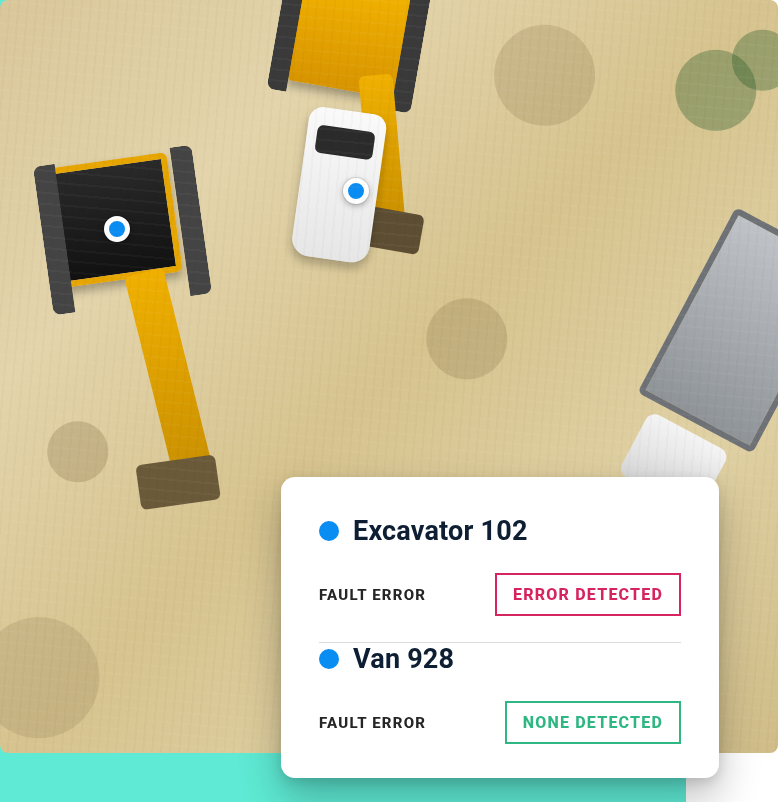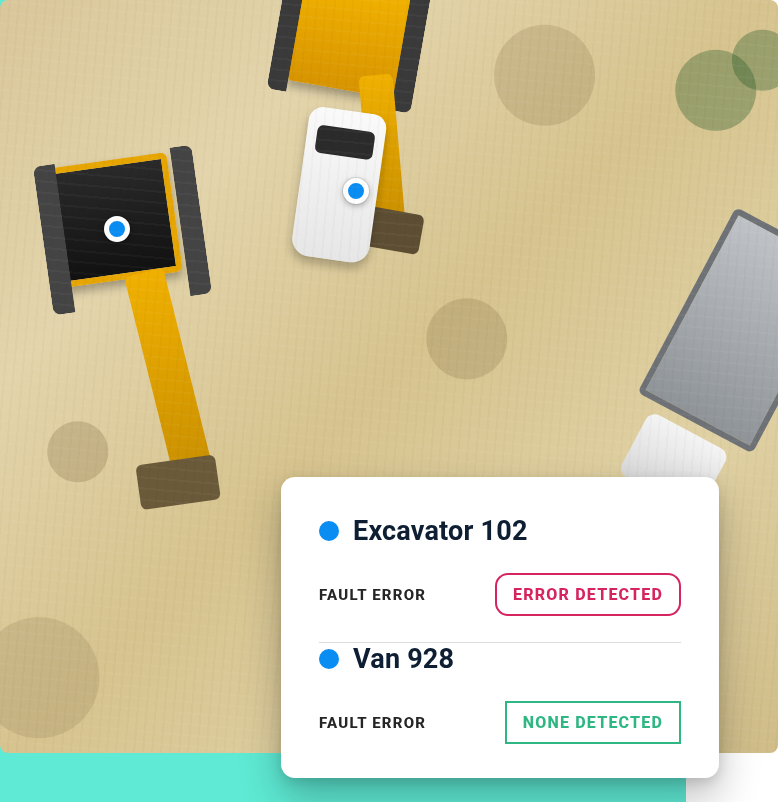--- a/index.html
+++ b/index.html
@@ -210,21 +210,21 @@
     color: #262626;
   }
   .badge {
     font-size: 16px;
     font-weight: 800;
     letter-spacing: 1.2px;
     padding: 10px 16px;
     border: 2px solid;
     background: #fff;
   }
-  .badge.error { color: #d6245f; border-color: #d6245f; border-radius: 13px; }
+  .badge.error { color: #d6245f; border-color: #d6245f; }
   .badge.ok    { color: #2fb783; border-color: #2fb783; }
 </style>
 </head>
 <body>
 
 <div class="scene">
   <div class="aerial">
 
     <div class="excavator-a">
       <div class="tracks"></div>

